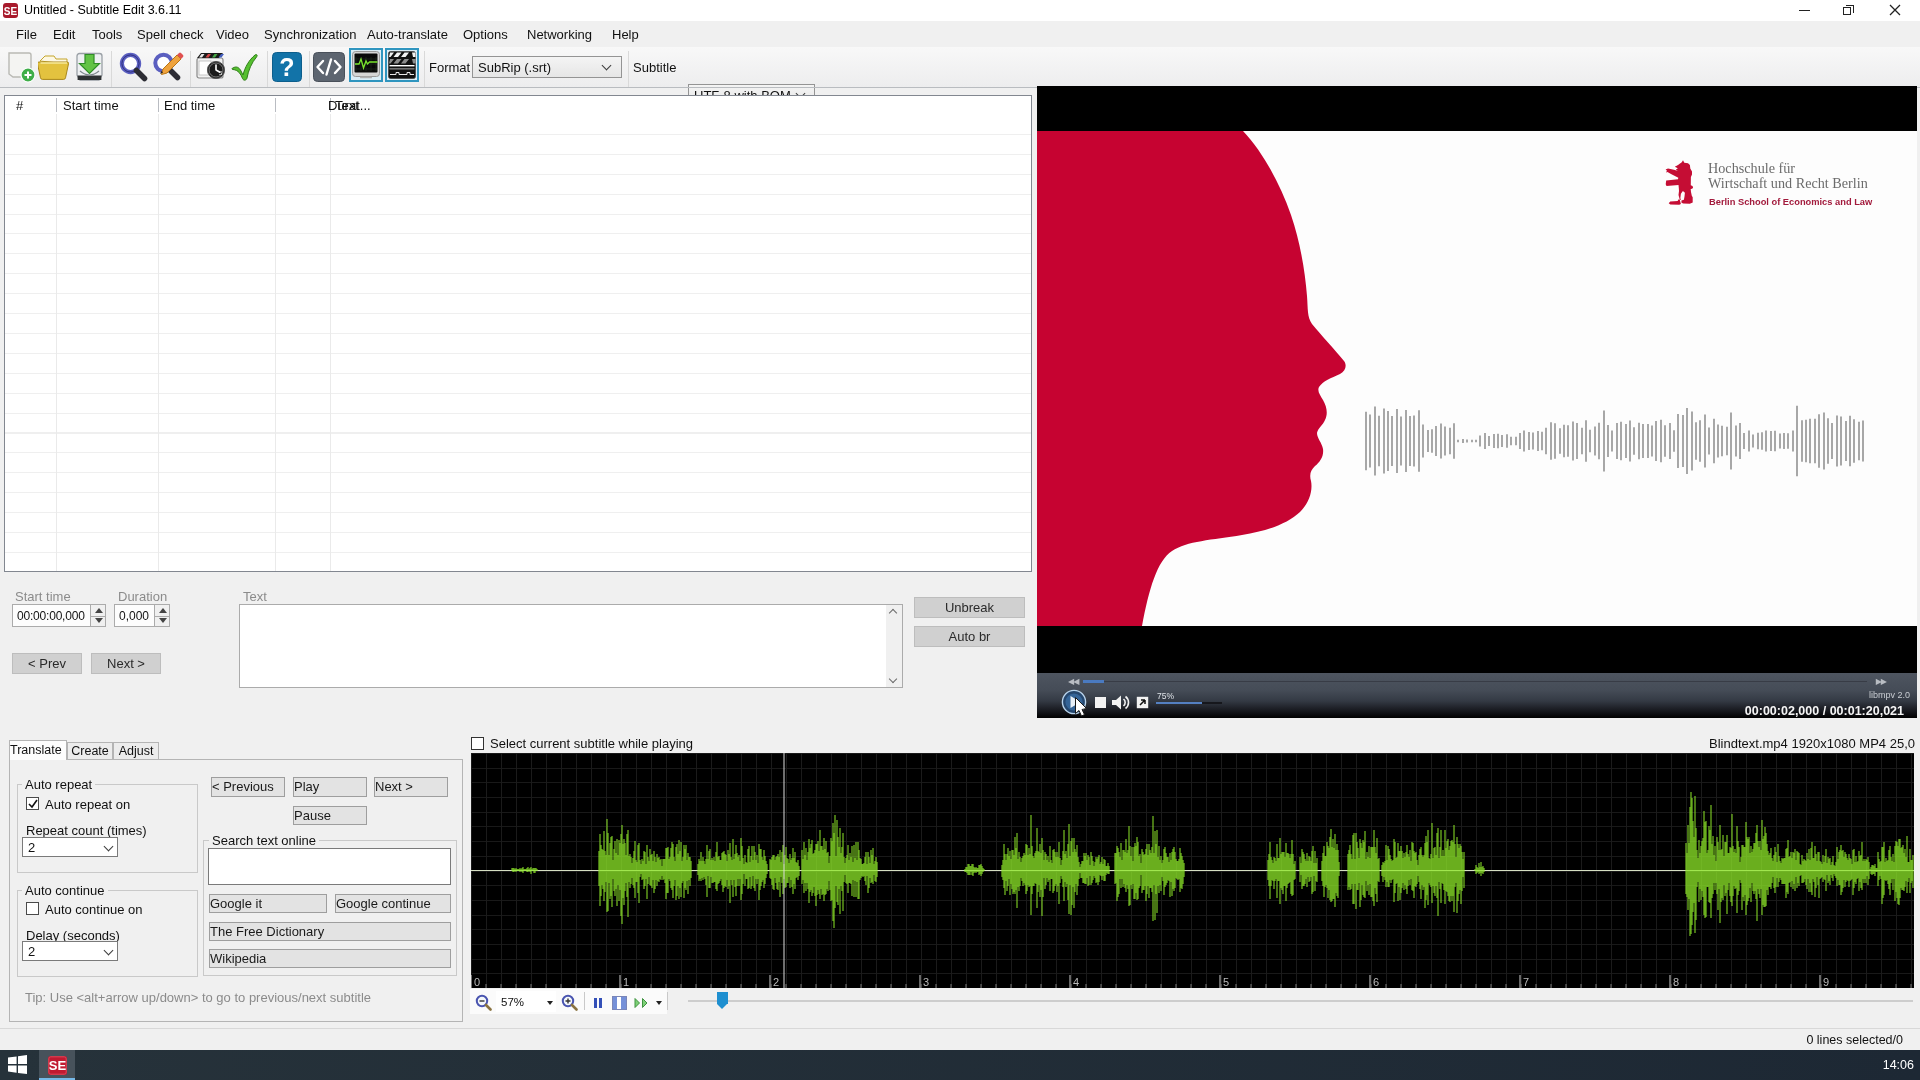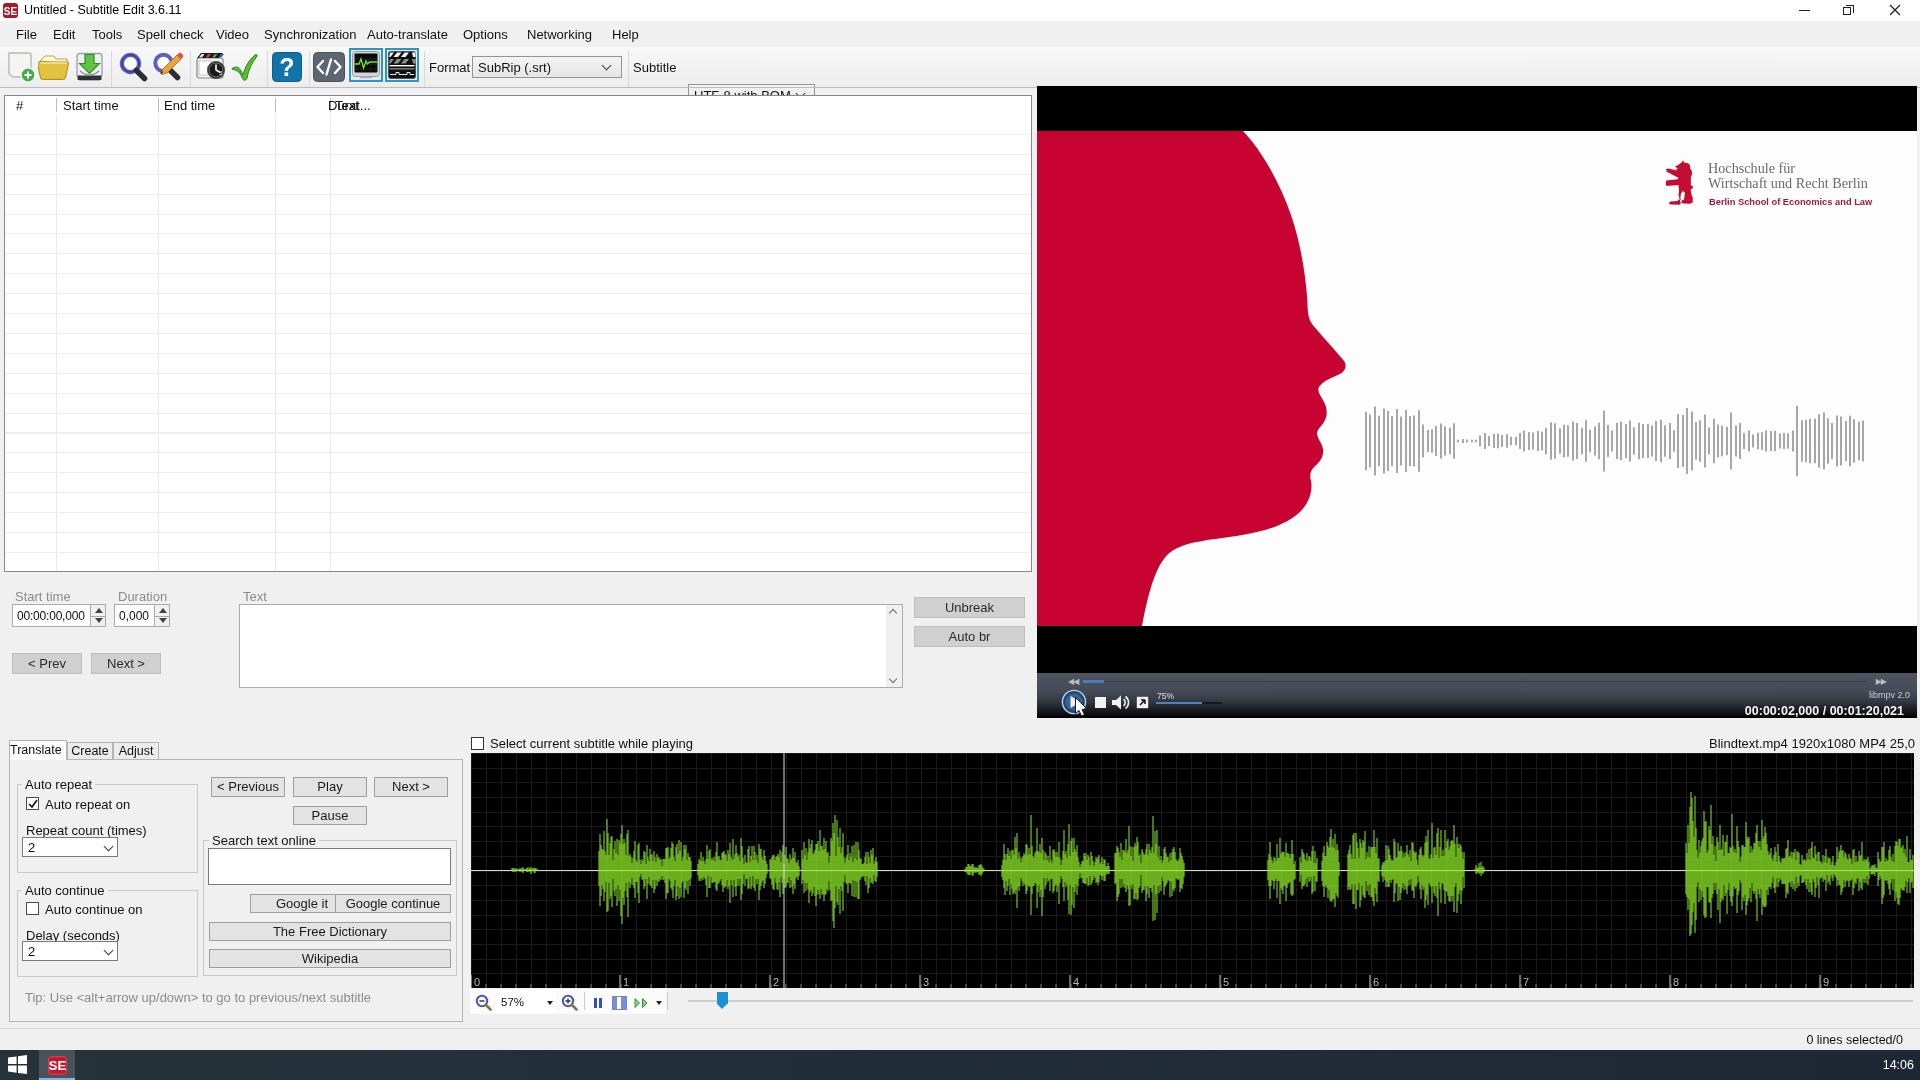--- a/index.html
+++ b/index.html
@@ -1,21 +1,21 @@
 <!DOCTYPE html>
 <html><head>
 <meta charset="utf-8">
 <style>
   * { margin:0; padding:0; box-sizing:border-box; }
   html,body { width:1920px; height:1080px; overflow:hidden; }
   body { font-family:"Liberation Sans", sans-serif; background:#f0f0f0; position:relative; }
   .abs { position:absolute; }
   .t13 { font-size:13px; color:#111; white-space:nowrap; }
   .gray { color:#8b8b8b; }
-  .btn { position:absolute; background:#e3e3e3; border:1px solid #9e9e9e; font-size:13px; color:#1a1a1a; text-align:center; }
+  .btn { position:absolute; background:#e3e3e3; border:1px solid #9e9e9e; font-size:13px; color:#1a1a1a; text-align:left; }
   .btn2 { position:absolute; background:#d0d0d0; border:1px solid #bdbdbd; font-size:13px; color:#2a2a2a; text-align:center; }
   .gbox { position:absolute; border:1px solid #c9c9c9; }
   .glab { position:absolute; background:#f0f0f0; font-size:13px; color:#111; padding:0 3px; white-space:nowrap; }
   .cb { position:absolute; width:13px; height:13px; background:#fff; border:1px solid #4a4a4a; }
   .combo { position:absolute; background:#fff; border:1px solid #7a7a7a; font-size:13px; color:#111; }
   .chev { position:absolute; width:7px; height:7px; border-right:1.6px solid #3c3c3c; border-bottom:1.6px solid #3c3c3c; transform:rotate(45deg); }
 </style>
 </head>
 <body>
 
@@ -231,21 +231,21 @@
     </div>
 
   <div class="btn" style="left:211px;top:57px;width:74px;height:20px;line-height:18px;">&lt; Previous</div>
   <div class="btn" style="left:293px;top:57px;width:74px;height:20px;line-height:18px;">Play</div>
   <div class="btn" style="left:374px;top:57px;width:74px;height:20px;line-height:18px;">Next &gt;</div>
   <div class="btn" style="left:293px;top:86px;width:74px;height:19px;line-height:17px;">Pause</div>
 
   <div class="gbox" style="left:203px;top:120px;width:254px;height:136px;"></div>
   <div class="glab" style="left:209px;top:113px;">Search text online</div>
   <div class="abs" style="left:208px;top:128px;width:243px;height:37px;background:#fff;border:1px solid #7a7a7a;"></div>
-  <div class="btn" style="left:209px;top:174px;width:104px;height:19px;line-height:17px;margin-left:41px;">Google it</div>
+  <div class="btn" style="left:209px;top:174px;width:118px;height:19px;line-height:17px;">Google it</div>
   <div class="btn" style="left:335px;top:174px;width:116px;height:19px;line-height:17px;">Google continue</div>
   <div class="btn" style="left:209px;top:202px;width:242px;height:19px;line-height:17px;">The Free Dictionary</div>
   <div class="btn" style="left:209px;top:229px;width:242px;height:19px;line-height:17px;">Wikipedia</div>
   <div class="abs t13 gray" style="left:25px;top:270px;">Tip: Use &lt;alt+arrow up/down&gt; to go to previous/next subtitle</div>
 </div>
 
 <div class="abs" id="wavepanel" style="left:470px;top:720px;width:1450px;height:308px;">
   <div class="cb" style="left:1px;top:17px;border-color:#333;"></div>
   <div class="abs t13" style="left:20px;top:16px;">Select current subtitle while playing</div>
   <div class="abs t13" style="right:5px;top:16px;">Blindtext.mp4 1920x1080 MP4 25,0</div>

